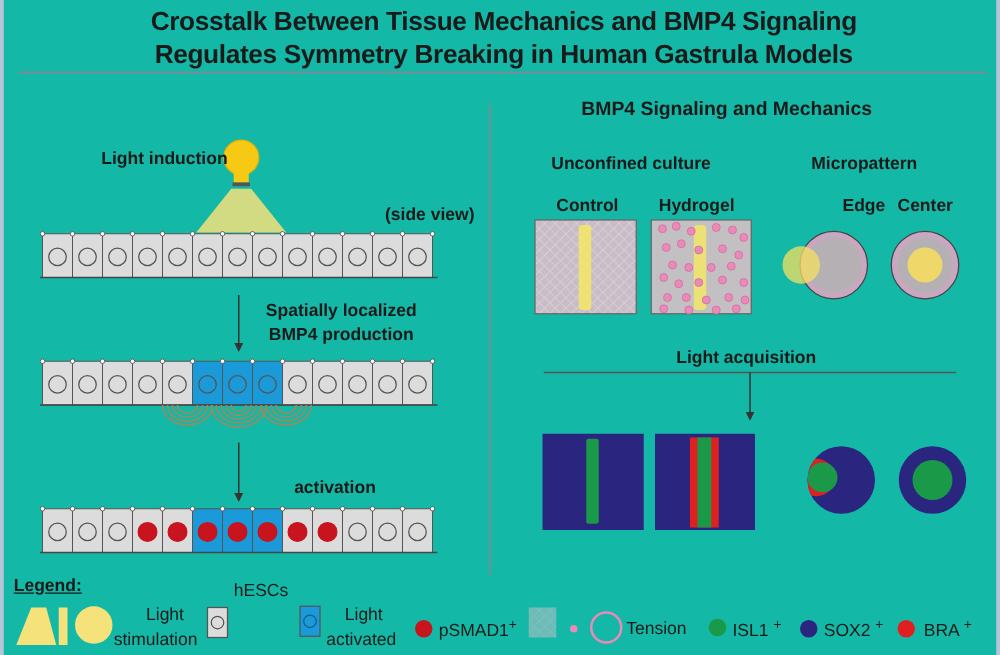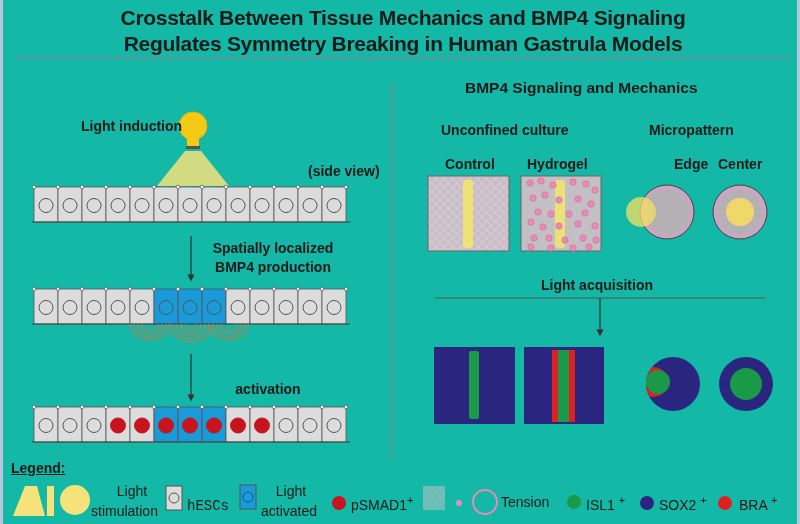--- a/index.html
+++ b/index.html
@@ -386,21 +386,21 @@
   <div class="txt sub" style="left:646px; top:122px;">Micropattern</div>
   <div class="txt sub" style="left:442px; top:156px;">Control</div>
   <div class="txt sub" style="left:524px; top:156px;">Hydrogel</div>
   <div class="txt sub" style="left:643px; top:156px;padding-left:28px;">Edge</div>
   <div class="txt sub" style="left:715px; top:156px;">Center</div>
   <div class="txt sub" style="left:538px; top:277px;">Light acquisition</div>
 
   <div class="txt" style="left:8px; top:460px; font-size:14px;text-decoration:underline;">Legend:</div>
   <div class="leg" style="left:104px; top:483px; width:50px; text-align:center;">Light</div>
   <div class="leg" style="left:88px; top:503px;">stimulation</div>
-  <div class="leg" style="left:184px; top:498px;font-family:Liberation Mono, monospace;">hESCs</div>
+  <div class="leg" style="left:184px; top:464px;">hESCs</div>
   <div class="leg" style="left:258px; top:483px; width:60px; text-align:center;">Light</div>
   <div class="leg" style="left:258px; top:503px;">activated</div>
   <div class="leg" style="left:348px; top:494px;"><span>pSMAD1</span><span class="sup">+</span></div>
   <div class="leg" style="left:498px; top:494px;text-align:right;">Tension</div>
   <div class="leg" style="left:583px; top:494px;"><span>ISL1</span> <span class="sup">+</span></div>
   <div class="leg" style="left:656px; top:494px;"><span>SOX2</span> <span class="sup">+</span></div>
   <div class="leg" style="left:736px; top:494px;"><span>BRA</span> <span class="sup">+</span></div>
 </div>
 
 </body></html>

